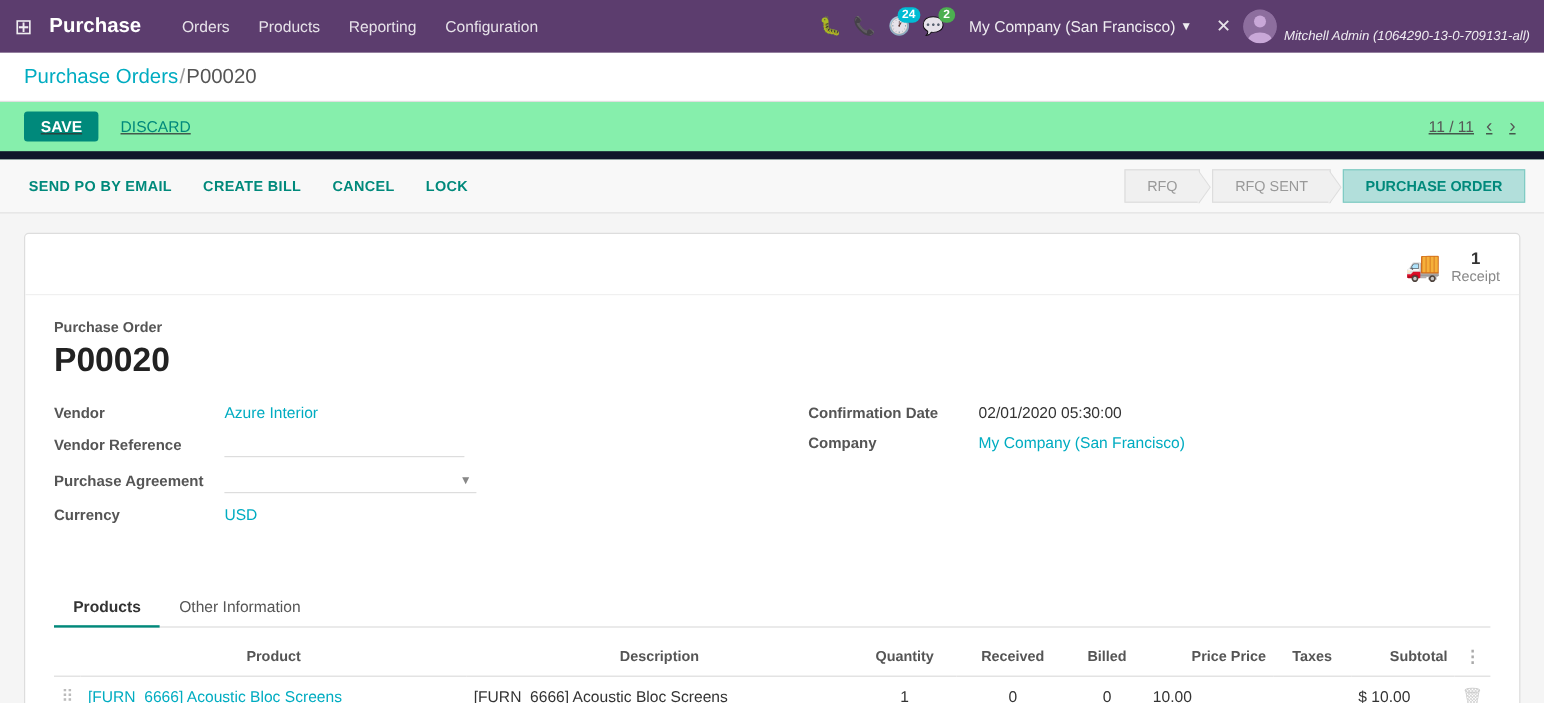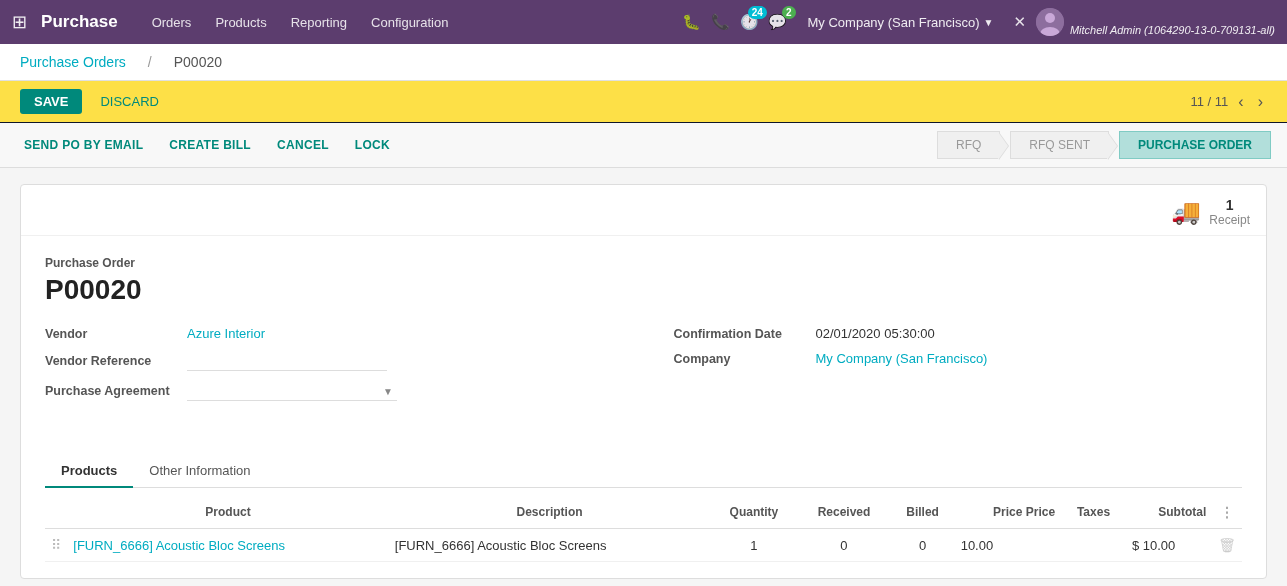--- a/index.html
+++ b/index.html
@@ -59,33 +59,33 @@
       display: flex; align-items: center; justify-content: center;
       font-size: 11px; color: white;
       overflow: hidden;
     }
 
     
     .breadcrumb-bar {
       background: white;
       padding: 10px 20px;
       border-bottom: 1px solid #e0e0e0;
-      display: flex; align-items: center; gap: 22px;
-      font-size: 14px;
+      display: flex; align-items: center; gap: 1px;
+      font-size: 17px;
     }
     .breadcrumb-link { color: #00acc1; text-decoration: none; }
     .breadcrumb-sep { color: #999; }
     .breadcrumb-current { color: #555; font-weight: 500; }
 
     
     .action-bar {
-      background: #fde047;
+      background: #86efac;
       padding: 8px 20px;
-      border-bottom: 1px solid #0f172a;
-      display: flex; align-items: center; gap: 8px;
+      border-bottom: 7px solid #0f172a;
+      display: flex; align-items: center; gap: 8px; text-decoration: underline;
     }
     .btn-save {
       background: #00897b;
       color: white;
       border: none;
       padding: 5px 14px;
       border-radius: 3px;
       font-size: 13px;
       font-weight: 600;
       cursor: pointer;
@@ -390,20 +390,24 @@
             <input class="field-input" type="text" value="" style="">
           </div>
           <div class="field-row">
             <span class="field-label">Purchase Agreement</span>
             <div class="select-wrapper">
               <select class="field-select">
                 <option value=""></option>
               </select>
               <span class="select-arrow">▼</span>
             </div>
+          </div>
+          <div class="field-row">
+            <span class="field-label">Currency</span>
+            <span class="field-value" style="cursor:pointer;">USD</span>
           </div>
         </div>
 
         <div class="form-right">
           <div class="field-row">
             <span class="field-label">Confirmation Date</span>
             <span class="field-value plain">02/01/2020 05:30:00</span>
           </div>
           <div class="field-row">
             <span class="field-label">Company</span>

